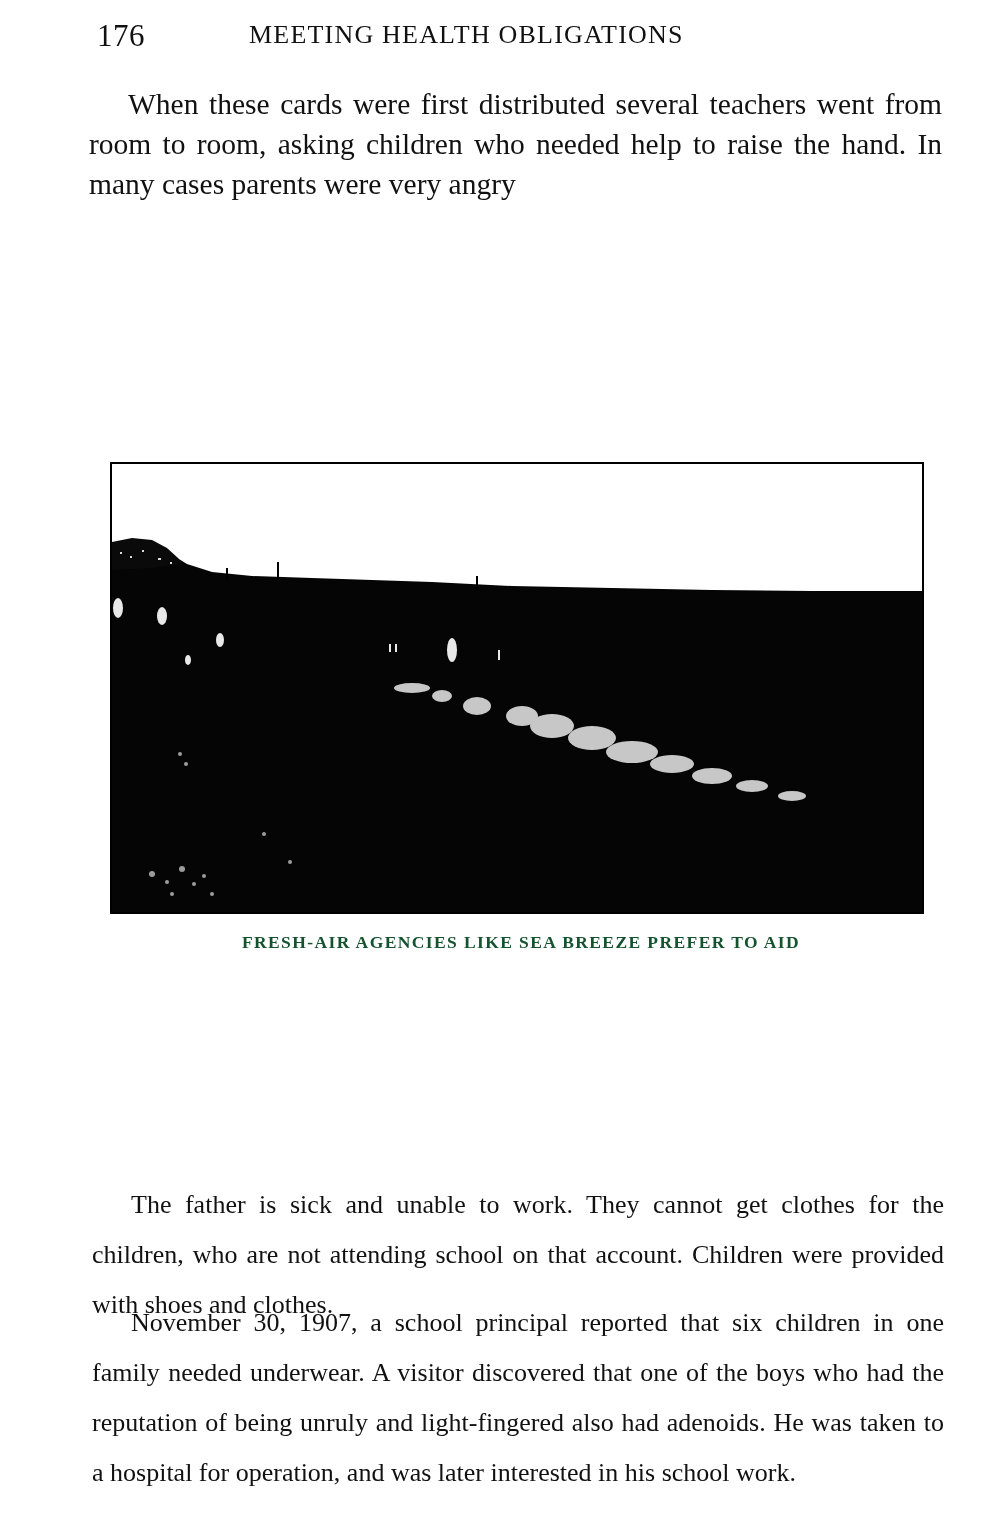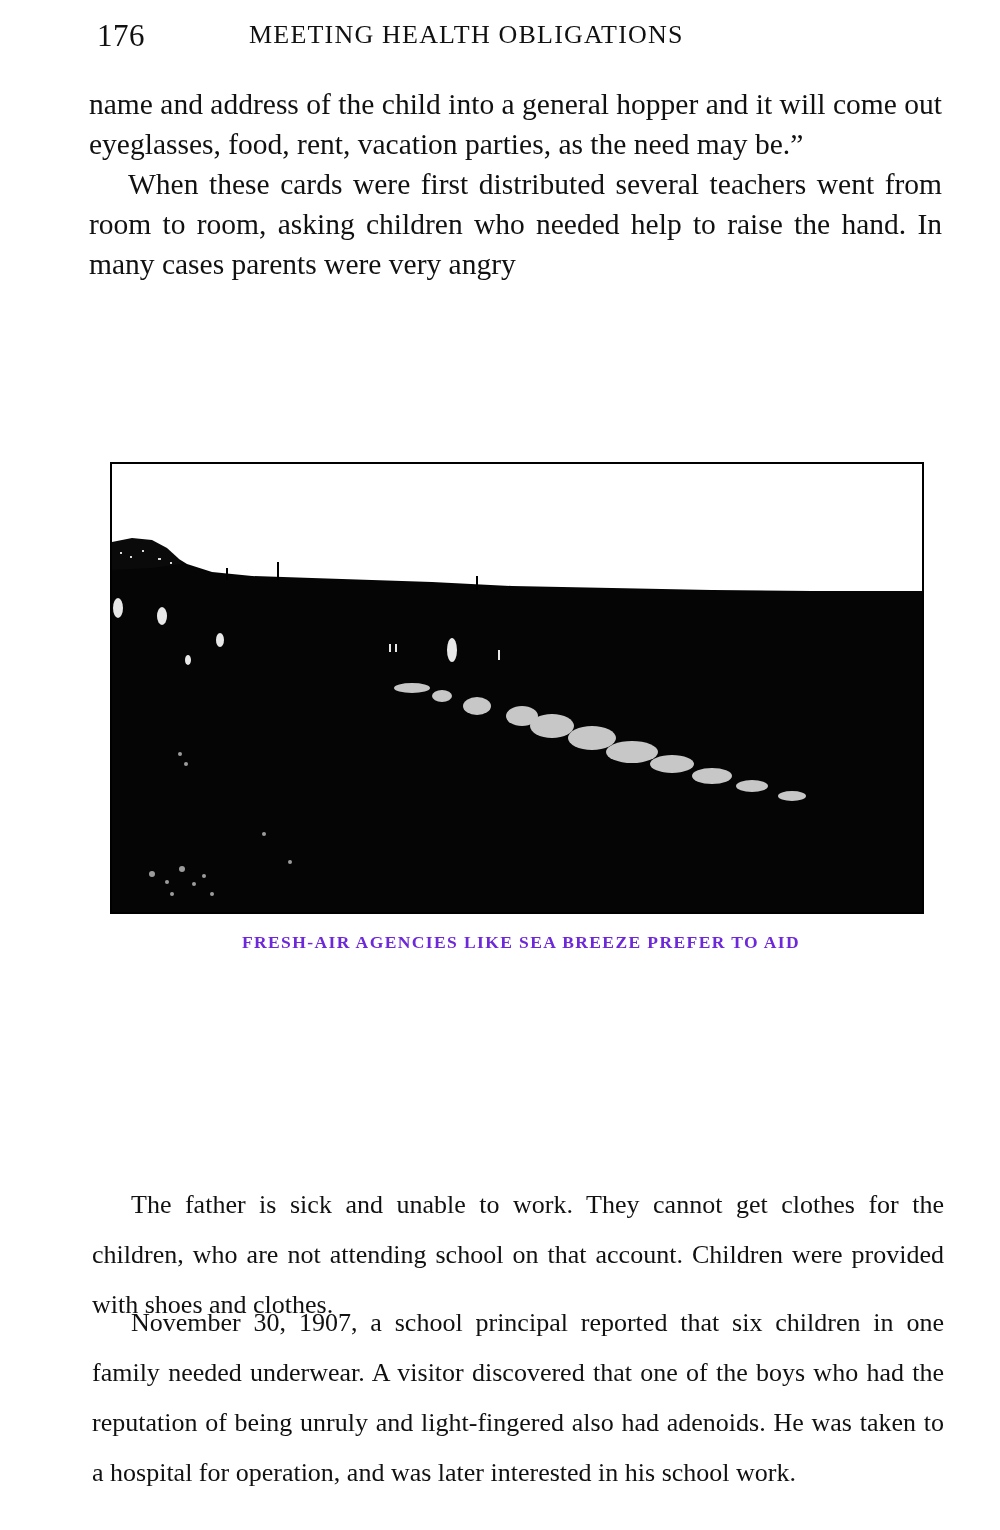--- a/index.html
+++ b/index.html
@@ -94,36 +94,35 @@
     .caption {
       position: absolute;
       left: 100px;
       top: 930px;
       width: 842px;
       text-align: center;
       font-size: 17.5px;
       line-height: 24px;
       letter-spacing: 1.4px;
       font-weight: bold;
-      color: #6d28d9;
+      color: #14532d;
     }
     .caption div { margin: 0; }
   </style>
 </head>
 <body>
 
 <div class="page">
 
   <div class="running-head">
     <span class="page-number">176</span>
     <span class="header-title">MEETING HEALTH OBLIGATIONS</span>
   </div>
 
   <div class="text-block block-top">
-    <p>name and address of the child into a general hopper and it will come out eyeglasses, food, rent, vacation parties, as the need may be.”</p>
     <p class="indent">When these cards were first distributed several teachers went from room to room, asking children who needed help to raise the hand. In many cases parents were very angry</p>
   </div>
 
   <div class="figure">
     <svg viewBox="0 0 810 448" preserveAspectRatio="none" xmlns="http://www.w3.org/2000/svg">
       <rect x="0" y="0" width="810" height="448" fill="#ffffff"></rect>
 
       <path d="M0,80 L10,78 L45,80 L62,92 L75,100 L100,108 L140,112 L200,114 L260,116 L320,118 L400,122 L500,124 L600,126 L700,127 L810,127 L810,448 L0,448 Z" fill="#050505"></path>
 
       <path d="M0,78 L20,74 L40,76 L55,84 L66,94 L70,100 L40,104 L0,106 Z" fill="#0a0a0a"></path>

